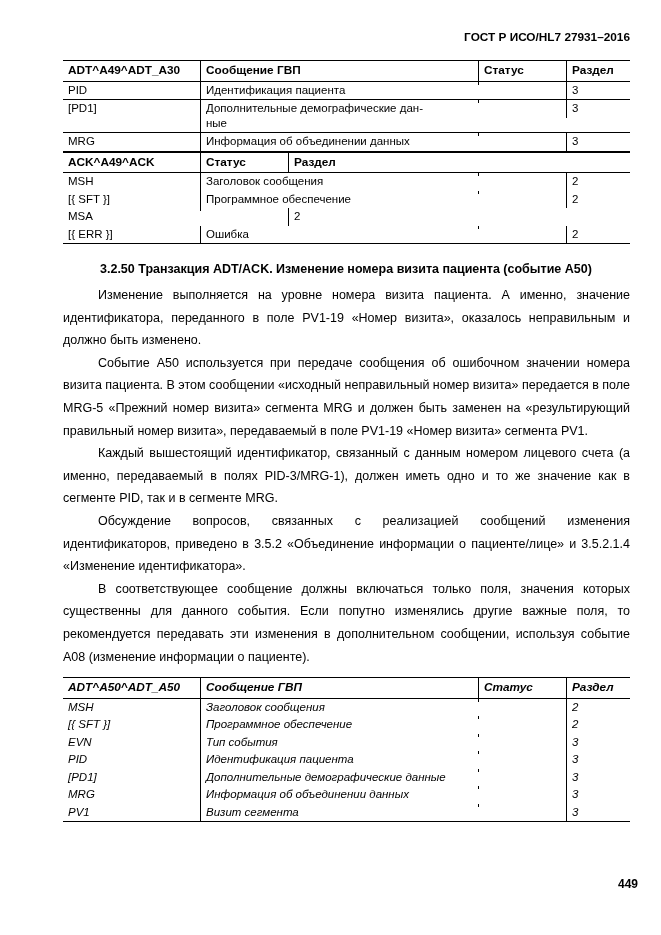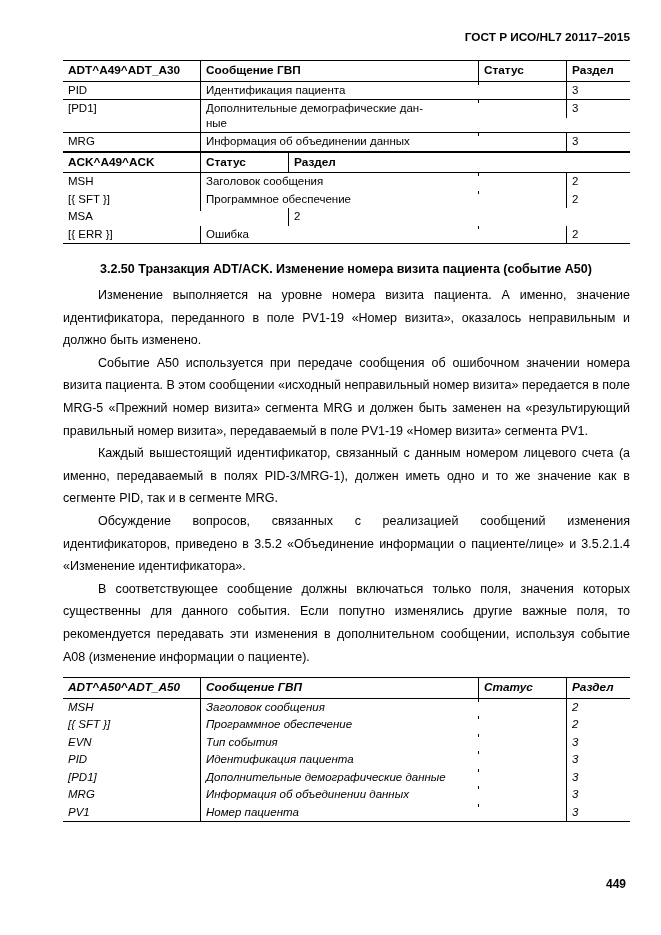--- a/index.html
+++ b/index.html
@@ -57,31 +57,31 @@
     margin:0;
     width:567px;
     font-size:12.5px;
     line-height:22.6px;
     text-align:justify;
     text-indent:35px;
   }
   .table-last { margin-top:9px;font-style:italic; }
   .page-number {
     position:absolute;
-    right:35px; bottom:44px;
+    right:23px; bottom:44px;
     font-weight:bold;
     font-size:12px;
   }
 </style>
 </head>
 <body>
 
 <div class="page">
 
-  <div class="doc-header">ГОСТ Р ИСО/HL7 20117–2015</div>
+  <div class="doc-header">ГОСТ Р ИСО/HL7 27931–2016</div>
 
   <div class="table">
     <div class="t-row t-head">
       <div class="c c1">ADT^A49^ADT_A30</div>
       <div class="c c2">Сообщение ГВП</div>
       <div class="c c3">Статус</div>
       <div class="c c4">Раздел</div>
     </div>
     <div class="t-body ruled">
         <div class="t-row">
@@ -186,21 +186,21 @@
           <div class="c c4">3</div>
         </div>
         <div class="t-row">
           <div class="c c1">MRG</div>
           <div class="c c2">Информация об объединении данных</div>
           <div class="c c3"></div>
           <div class="c c4">3</div>
         </div>
         <div class="t-row">
           <div class="c c1">PV1</div>
-          <div class="c c2">Номер пациента</div>
+          <div class="c c2">Визит сегмента</div>
           <div class="c c3"></div>
           <div class="c c4">3</div>
         </div>
       </div>
   </div>
 
   <div class="page-number">449</div>
 
 </div>
 

